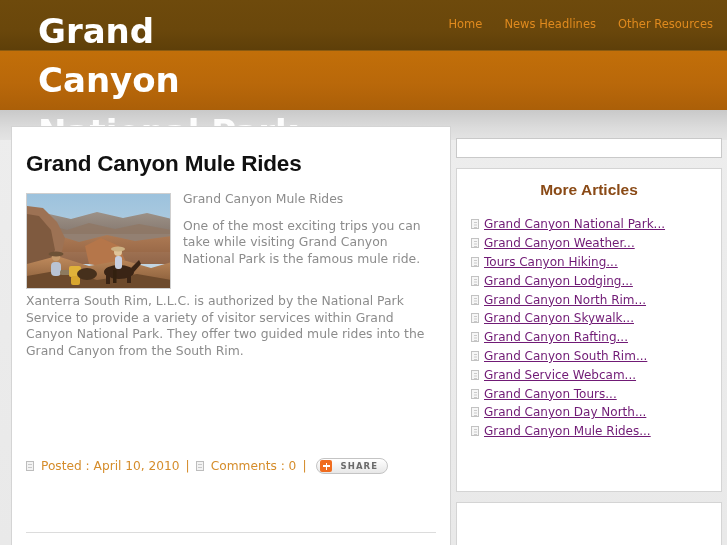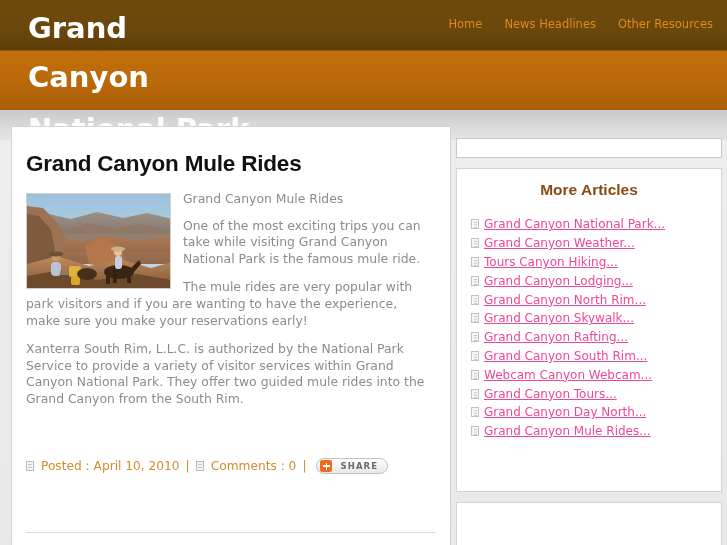--- a/index.html
+++ b/index.html
@@ -36,24 +36,24 @@
   }
   .header-band-low {
     position: absolute; left: 0; top: 110px;
     width: 727px; height: 30px;
     background: linear-gradient(to bottom, #c9c9c9 0%, #dcdcdc 60%, #e4e4e4 100%);
     overflow: hidden;
   }
 
   .site-title-word {
     position: absolute;
-    left: 28px;
+    left: 38px;
     color: #ffffff;
     font-weight: bold;
-    font-size: 29px;
+    font-size: 34px;
     letter-spacing: 0px;
     white-space: nowrap;
     font-family: "DejaVu Sans", "Liberation Sans", sans-serif;
   }
   #word-grand  { top: 11px; }
   #word-canyon { top: 9px; }
   #word-park   { top: 2px; color: #fdfdfd; }
 
   .nav {
     position: absolute;
@@ -235,21 +235,21 @@
   }
   .doc-icon::after {
     content: "";
     position: absolute;
     left: 1.5px; top: 2px;
     width: 3.5px; height: 1px;
     background: #cacaca;
     box-shadow: 0 2.5px 0 #cacaca, 0 5px 0 #cacaca;
   }
   #articles-list a {
-    color: #ec4899;
+    color: #701a75;
     font-size: 12px;
     white-space: nowrap;
   }
 
   #bottom-panel {
     position: absolute;
     left: 456px; top: 502px;
     width: 266px; height: 43px;
     background: #ffffff;
     border: 1px solid #d4d4d4;
@@ -333,21 +333,20 @@
           </g>
 
           <rect x="42" y="72" width="12" height="11" rx="2" fill="#e0b23a"></rect>
           <rect x="44" y="82" width="9" height="9" rx="2" fill="#d9a62e"></rect>
           <ellipse cx="60" cy="80" rx="10" ry="6" fill="#46301c"></ellipse>
         </svg>
       </div>
 
       <p class="lead-line">Grand Canyon Mule Rides</p>
       <p class="para">One of the most exciting trips you can take while visiting Grand Canyon National Park is the famous mule ride.</p>
-      <p class="para">The mule rides are very popular with park visitors and if you are wanting to have the experience, make sure you make your reservations early!</p>
       <div class="clear"></div>
       <p class="para">Xanterra South Rim, L.L.C. is authorized by the National Park Service to provide a variety of visitor services within Grand Canyon National Park. They offer two guided mule rides into the Grand Canyon from the South Rim.</p>
     </div>
 
     <div id="posted-bar">
       <span class="meta-icon"></span>
       <span class="meta-text">Posted : April 10, 2010</span>
       <span class="meta-sep">|</span>
       <span class="meta-icon"></span>
       <span class="meta-text">Comments : 0</span>
@@ -395,21 +394,21 @@
       <li>
           <span class="doc-icon"></span>
           <a href="#">Grand Canyon Rafting...</a>
         </li>
       <li>
           <span class="doc-icon"></span>
           <a href="#">Grand Canyon South Rim...</a>
         </li>
       <li>
           <span class="doc-icon"></span>
-          <a href="#">Webcam Canyon Webcam...</a>
+          <a href="#">Grand Service Webcam...</a>
         </li>
       <li>
           <span class="doc-icon"></span>
           <a href="#">Grand Canyon Tours...</a>
         </li>
       <li>
           <span class="doc-icon"></span>
           <a href="#">Grand Canyon Day North...</a>
         </li>
       <li>

